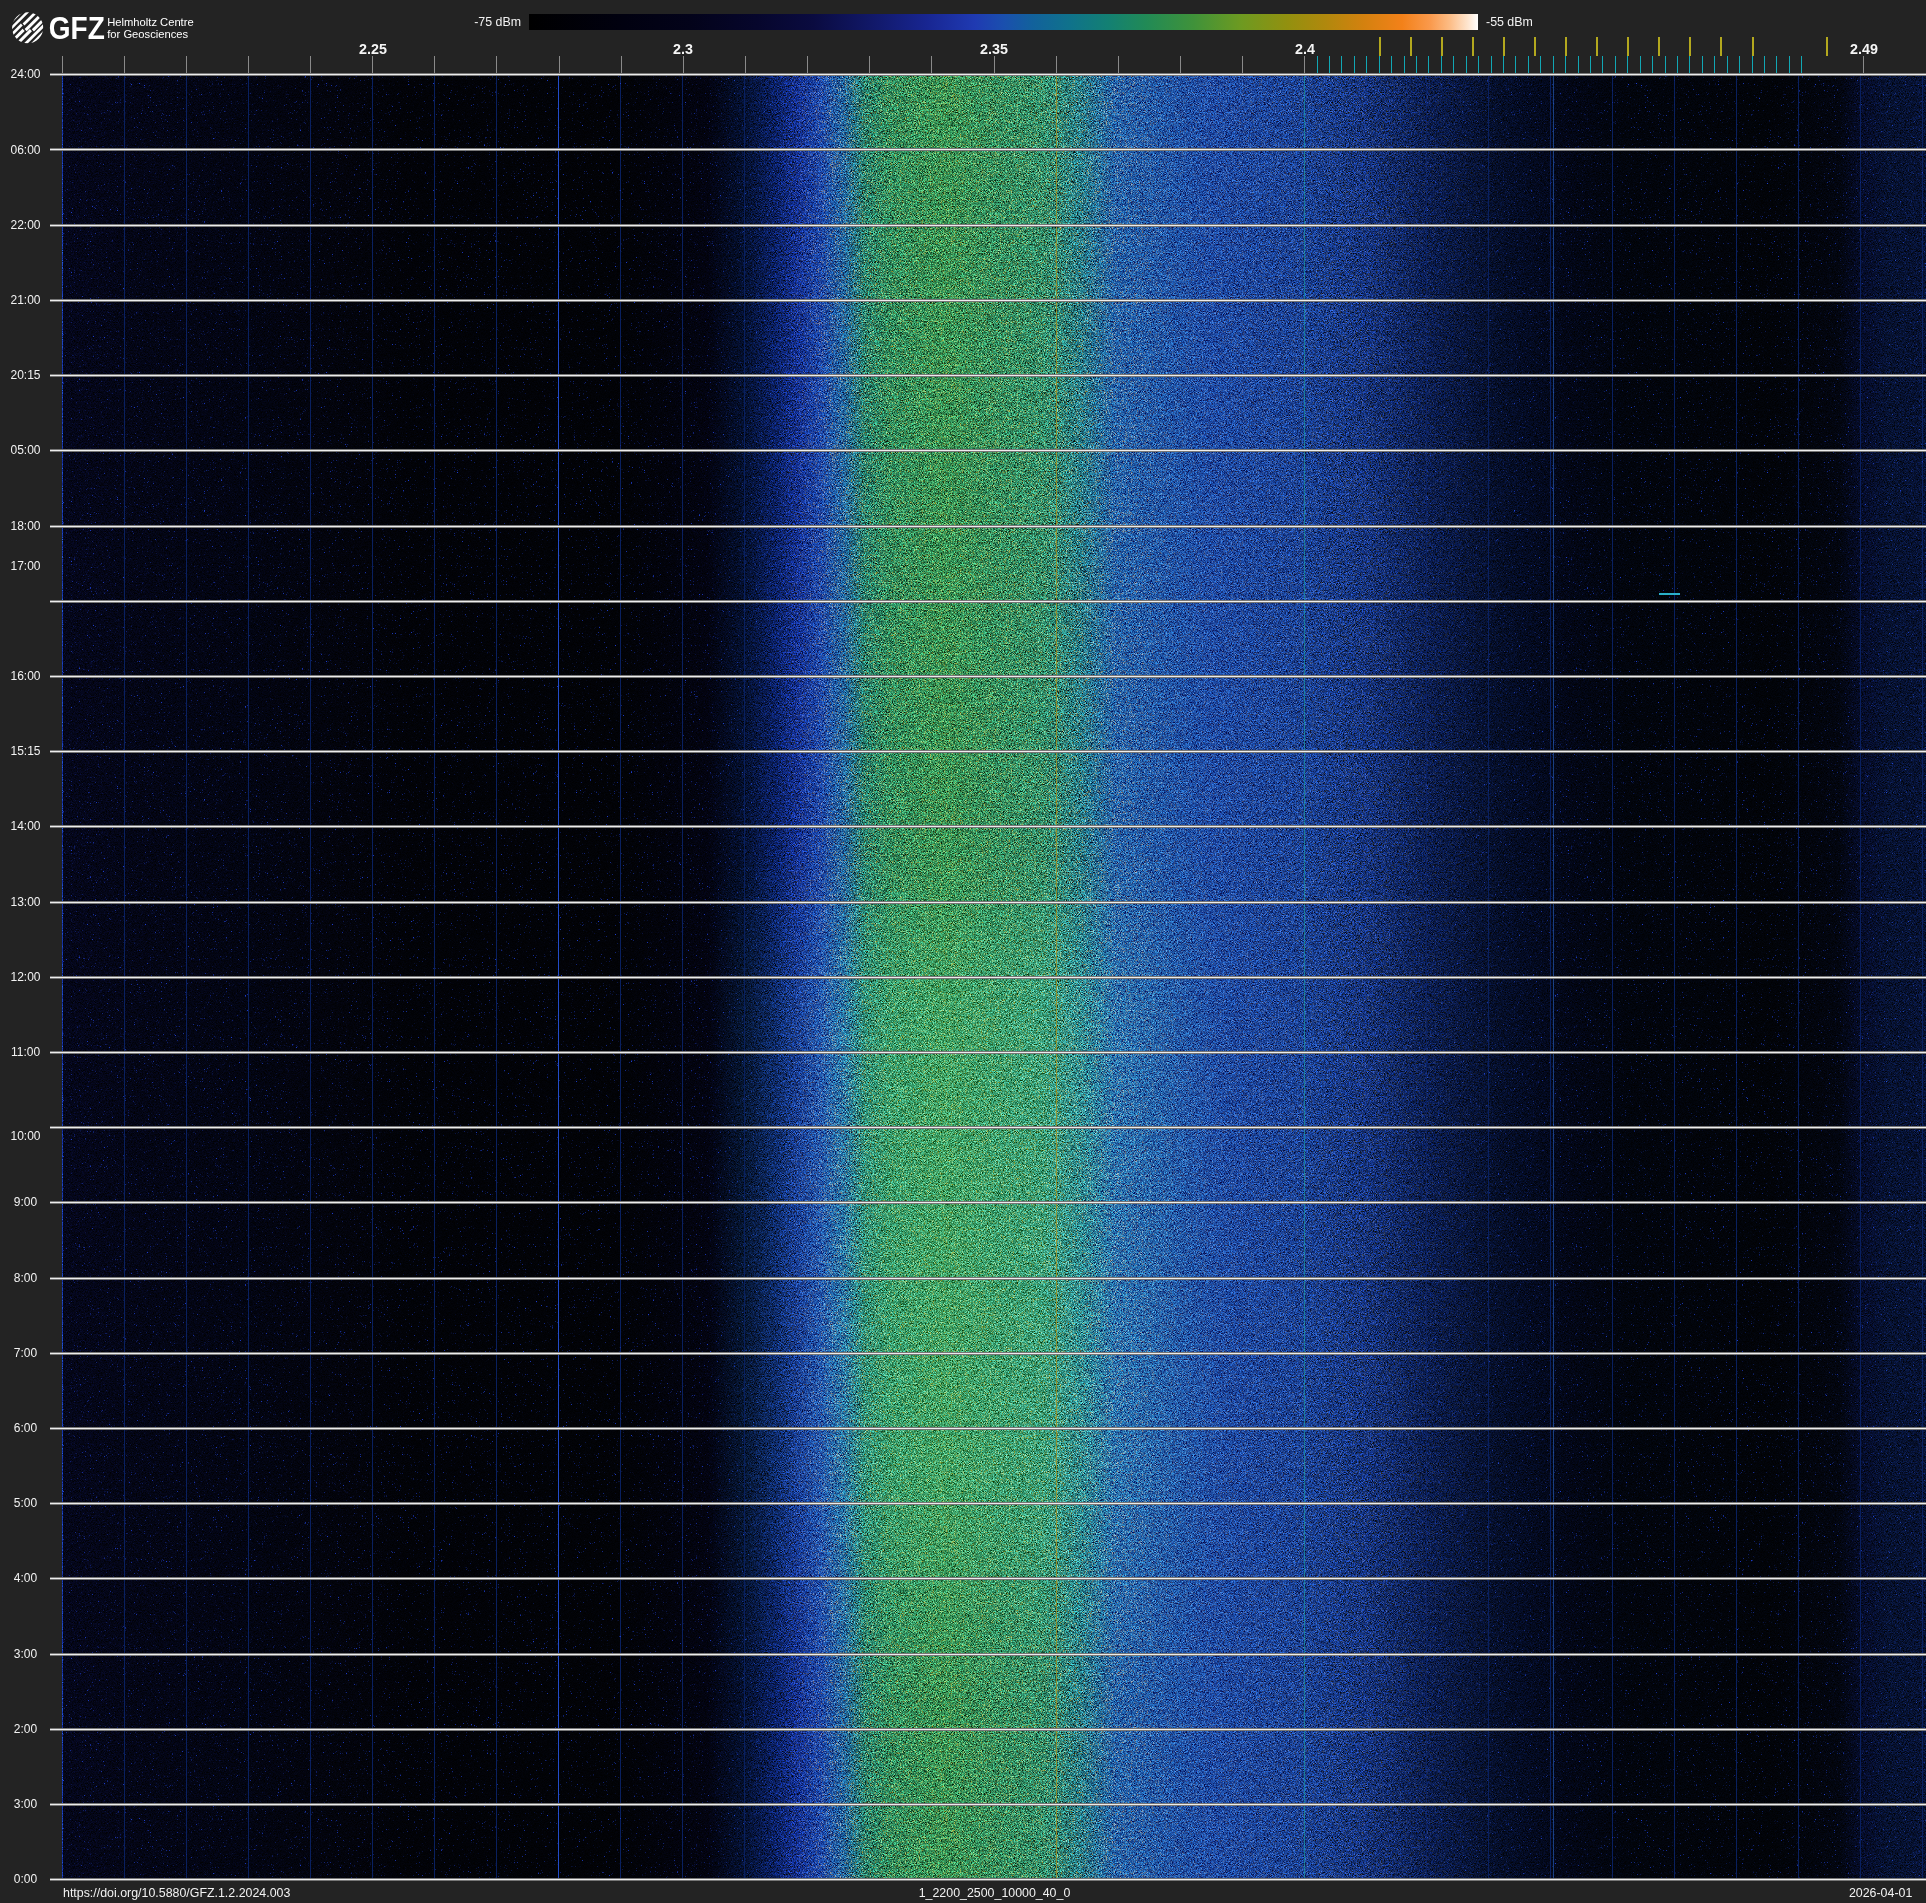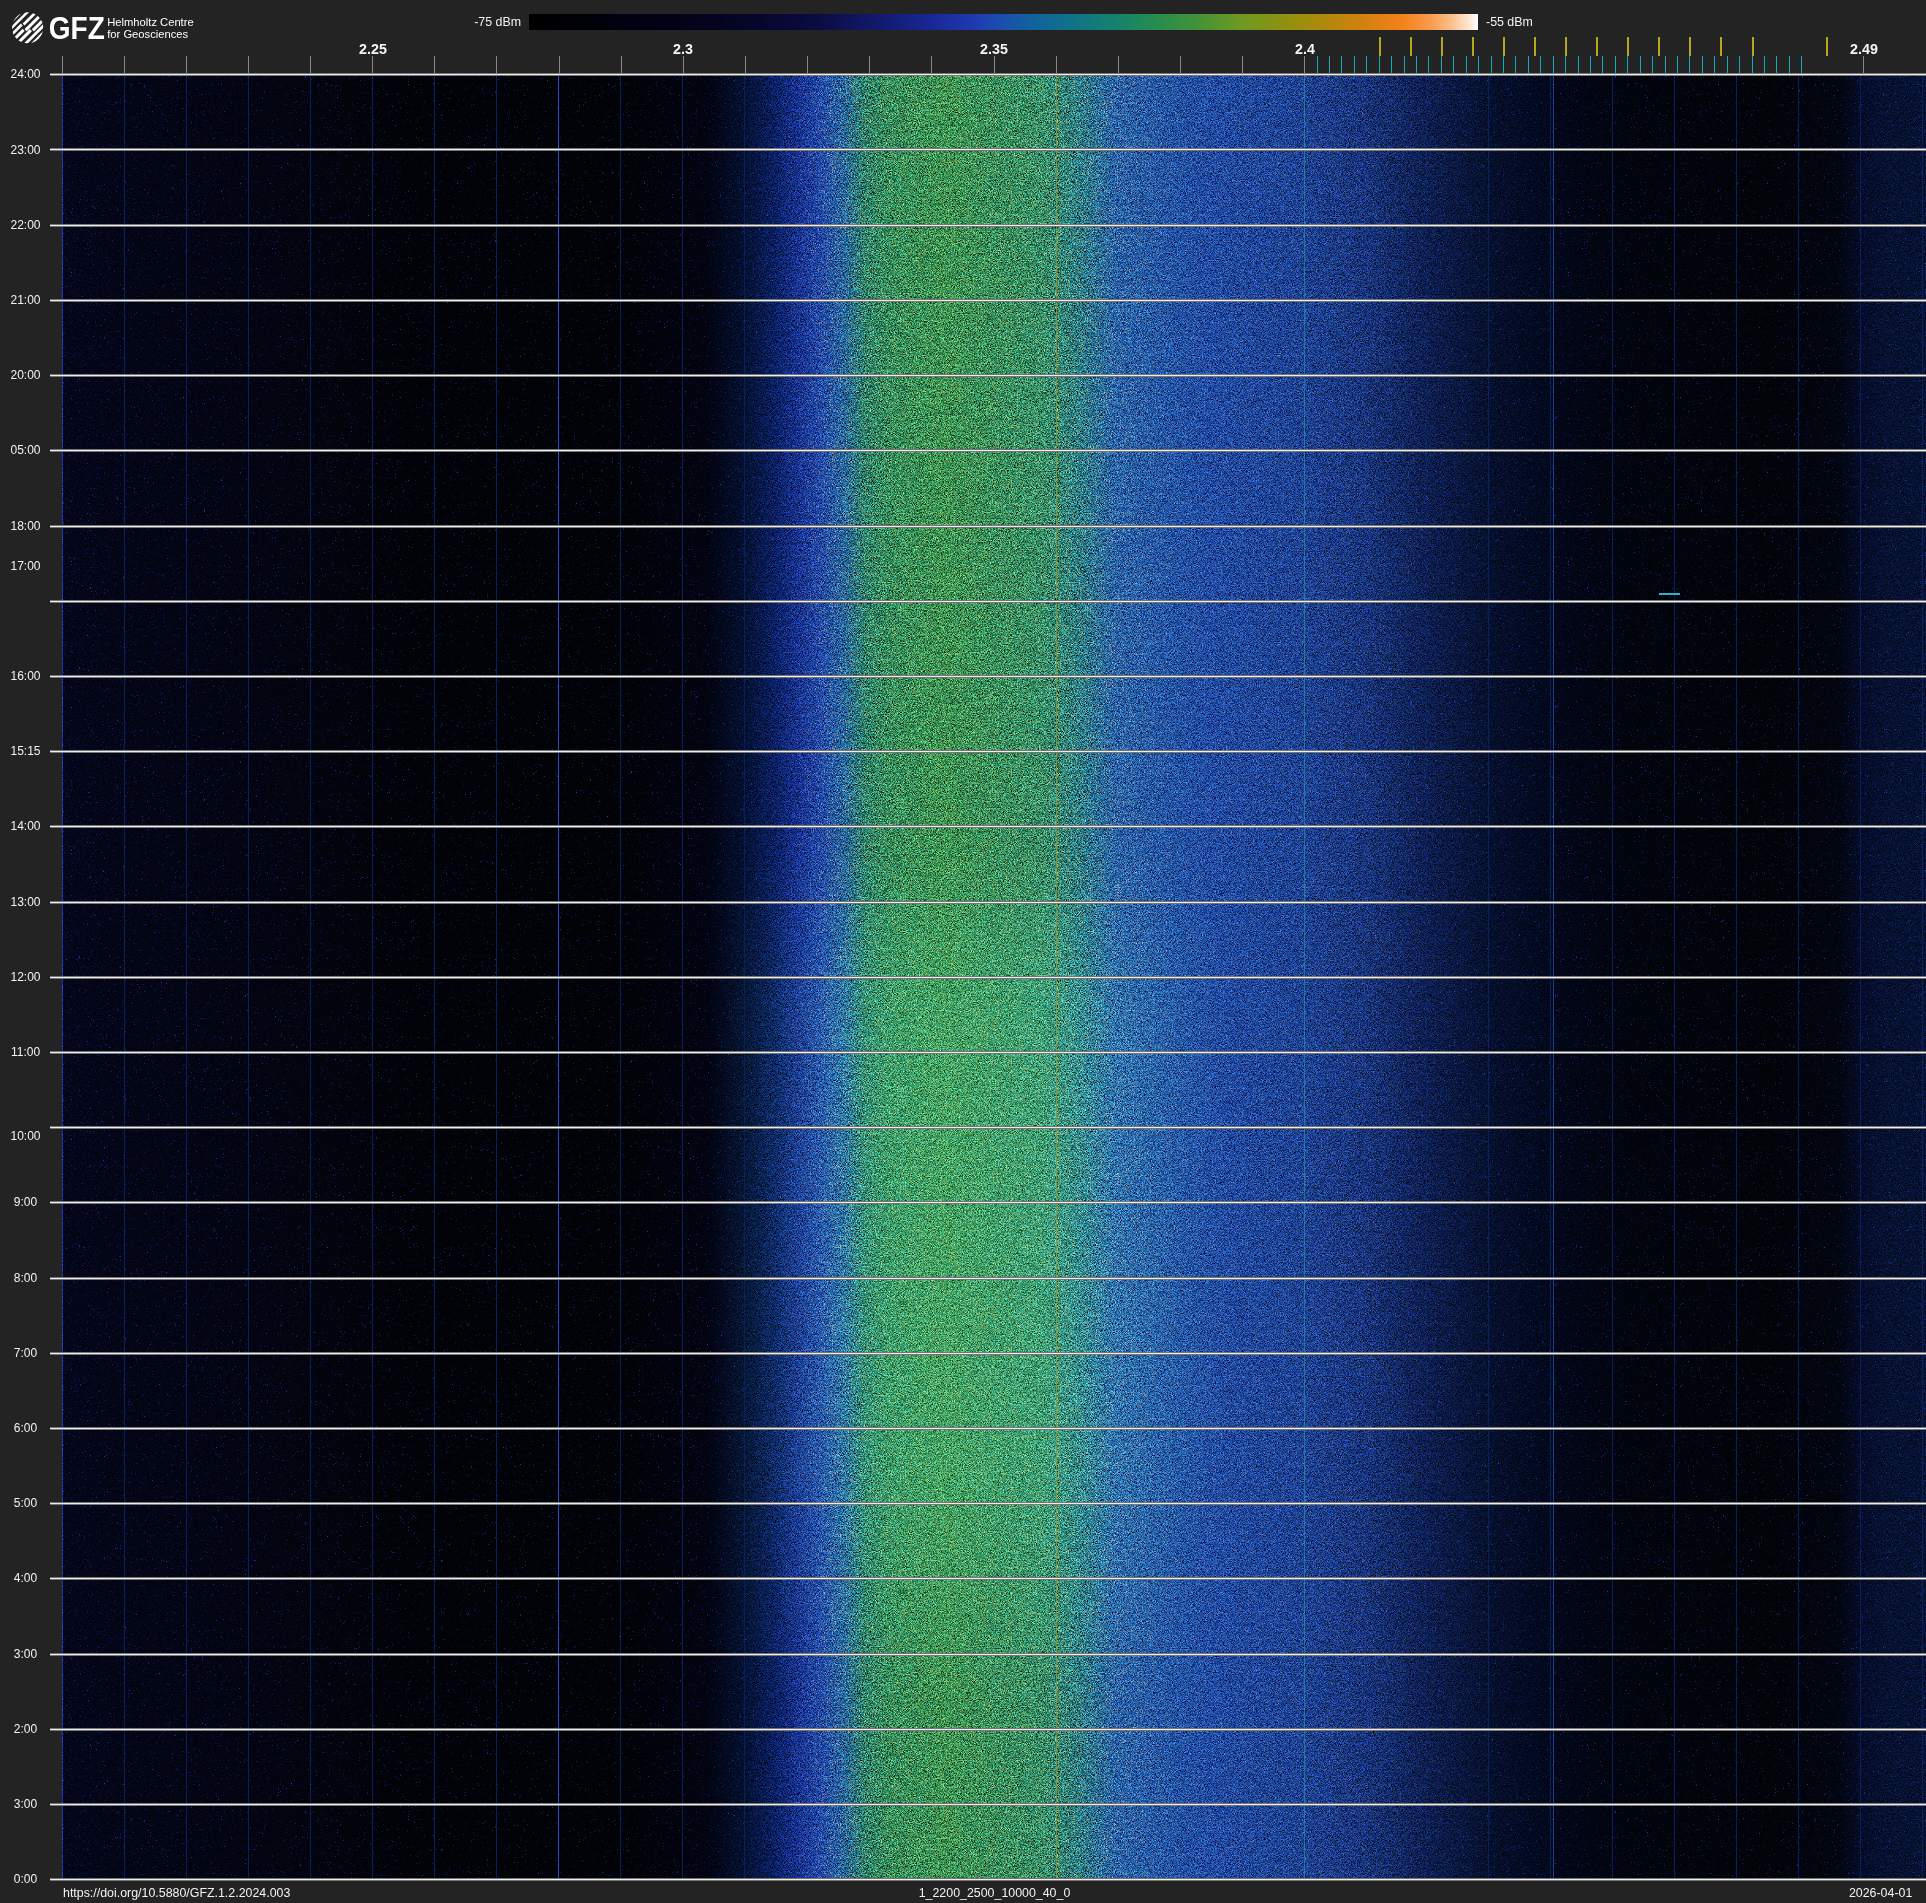--- a/index.html
+++ b/index.html
@@ -175,27 +175,27 @@
 <div class="vgrid"></div>
 <div style="position:absolute;left:496px;top:0;width:1.2px;height:100%;background:rgba(45,95,245,0.7)"></div>
 <div style="position:absolute;left:994px;top:0;width:1.2px;height:100%;background:rgba(175,148,25,0.72)"></div>
 <div style="position:absolute;left:1242px;top:0;width:1.2px;height:100%;background:rgba(25,165,160,0.6)"></div>
 <div style="position:absolute;left:1491px;top:0;width:1.2px;height:100%;background:rgba(45,110,215,0.55)"></div>
 <div style="position:absolute;left:1597px;top:518px;width:21px;height:1.9px;background:#2ab0c9"></div>
 </div>
 <div class="hline" style="top:73px"></div>
 <div class="tlab" style="top:68px">24:00</div>
 <div class="hline" style="top:148px"></div>
-<div class="tlab" style="top:144px">23:00</div>
+<div class="tlab" style="top:144px">06:00</div>
 <div class="hline" style="top:224px"></div>
 <div class="tlab" style="top:219px">22:00</div>
 <div class="hline" style="top:299px"></div>
 <div class="tlab" style="top:294px">21:00</div>
 <div class="hline" style="top:374px"></div>
-<div class="tlab" style="top:369px">20:00</div>
+<div class="tlab" style="top:369px">20:15</div>
 <div class="hline" style="top:449px"></div>
 <div class="tlab" style="top:444px">05:00</div>
 <div class="hline" style="top:525px"></div>
 <div class="tlab" style="top:520px">18:00</div>
 <div class="hline" style="top:600px"></div>
 <div class="tlab" style="top:560px">17:00</div>
 <div class="hline" style="top:675px"></div>
 <div class="tlab" style="top:670px">16:00</div>
 <div class="hline" style="top:750px"></div>
 <div class="tlab" style="top:745px">15:15</div>

